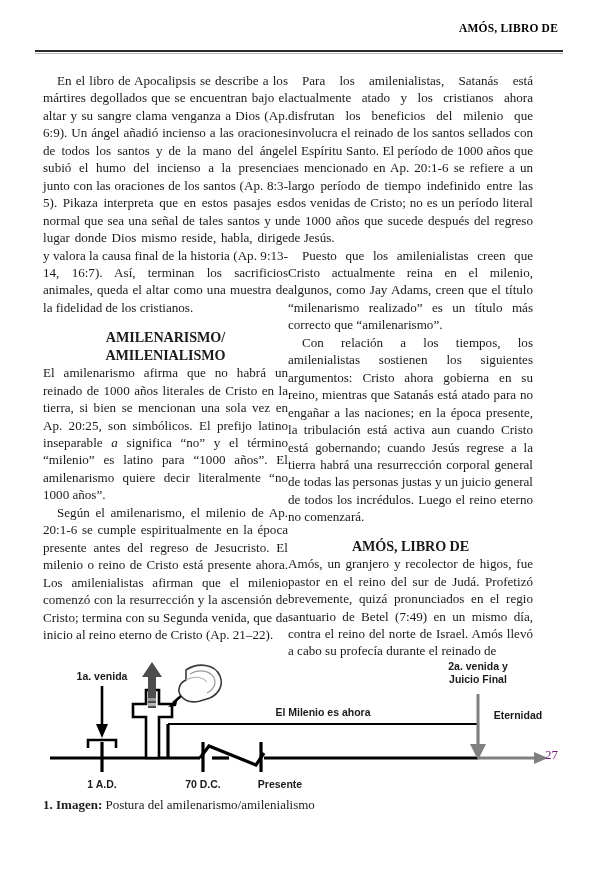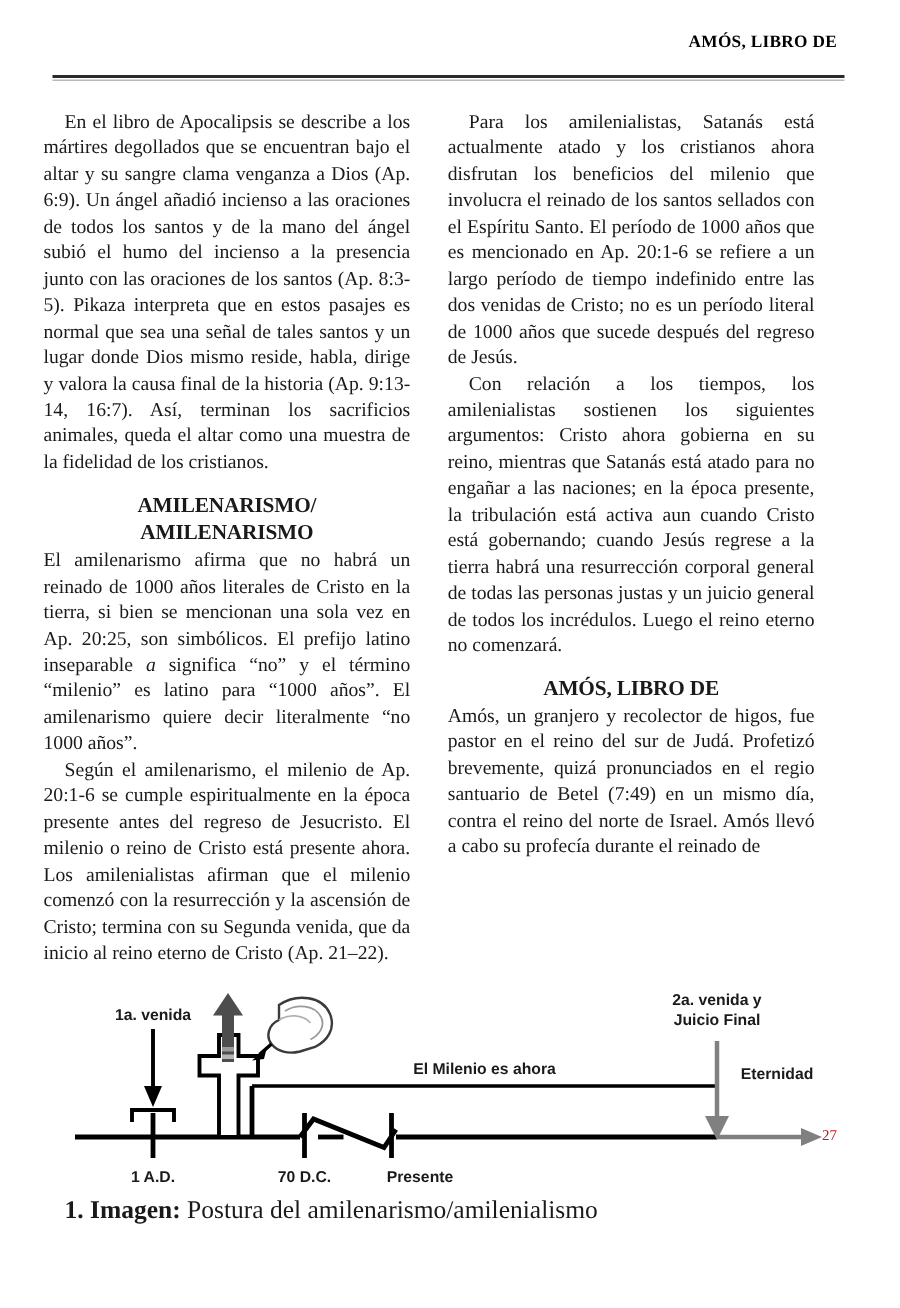--- a/index.html
+++ b/index.html
@@ -48,25 +48,24 @@
   .head-rule .rule-light {
     height: 1px;
     background: #b8b8b8;
     margin-top: 1px;
   }
 
   
   .columns {
     position: absolute;
     top: 72px;
-    left: 29px;
+    left: 43px;
     width: 514px;
     height: 590px;
     display: flex;
-    gap: 25px;
   }
   .col {
     width: 245px;
   }
   p.body {
     margin: 0;
     font-size: 13.1px;
     line-height: 17.45px;
     text-align: justify;
     text-justify: inter-word;
@@ -99,36 +98,36 @@
     height: 140px;
   }
   .figure svg {
     display: block;
   }
   .fig-caption {
     position: absolute;
     left: 43px;
     top: 797px;
     width: 515px;
-    font-size: 17px;
+    font-size: 13px;
     font-family: "Liberation Serif", serif;
     color: #1a1a1a;
   }
   .fig-caption .lead {
     font-weight: bold;
   }
 
   
   .folio {
     position: absolute;
     right: 42px;
     bottom: 33px;
-    font-size: 10px;
-    font-family: "Liberation Serif", serif;
-    color: #b91c1c;
+    font-size: 13px;
+    font-family: "Liberation Serif", serif;
+    color: #701a75;
   }
 </style>
 </head>
 <body>
 
 <div class="page">
 
   <div class="running-head">AMÓS, LIBRO DE</div>
 
   <div class="head-rule">
@@ -136,31 +135,32 @@
     <div class="rule-light"></div>
   </div>
 
   <div class="columns">
 
     <div class="col">
       <p class="body indent">En el libro de Apocalipsis se describe a los mártires degollados que se encuentran bajo el altar y su sangre clama venganza a Dios (Ap. 6:9). Un ángel añadió incienso a las oraciones de todos los santos y de la mano del ángel subió el humo del incienso a la presencia junto con las oraciones de los santos (Ap. 8:3-5). Pikaza interpreta que en estos pasajes es normal que sea una señal de tales santos y un lugar donde Dios mismo reside, habla, dirige y valora la causa final de la historia (Ap. 9:13-14, 16:7). Así, terminan los sacrificios animales, queda el altar como una muestra de la fidelidad de los cristianos.</p>
 
       <h2 class="entry">
         <span>AMILENARISMO/</span><br>
-        <span>AMILENARISMO</span>
+        <span>AMILENIALISMO</span>
       </h2>
 
       <p class="body"><span>El amilenarismo afirma que no habrá un reinado de 1000 años literales de Cristo en la tierra, si bien se mencionan una sola vez en Ap. 20:25, son simbólicos. El prefijo latino inseparable </span><span class="it">a</span><span> significa “no” y el término “milenio” es latino para “1000 años”. El amilenarismo quiere decir literalmente “no 1000 años”.</span></p>
 
       <p class="body indent">Según el amilenarismo, el milenio de Ap. 20:1-6 se cumple espiritualmente en la época presente antes del regreso de Jesucristo. El milenio o reino de Cristo está presente ahora. Los amilenialistas afirman que el milenio comenzó con la resurrección y la ascensión de Cristo; termina con su Segunda venida, que da inicio al reino eterno de Cristo (Ap. 21–22).</p>
     </div>
 
     <div class="col">
       <p class="body indent">Para los amilenialistas, Satanás está actualmente atado y los cristianos ahora disfrutan los beneficios del milenio que involucra el reinado de los santos sellados con el Espíritu Santo. El período de 1000 años que es mencionado en Ap. 20:1-6 se refiere a un largo período de tiempo indefinido entre las dos venidas de Cristo; no es un período literal de 1000 años que sucede después del regreso de Jesús.</p>
 
+      <p class="body indent">Puesto que los amilenialistas creen que Cristo actualmente reina en el milenio, algunos, como Jay Adams, creen que el título “milenarismo realizado” es un título más correcto que “amilenarismo”.</p>
 
       <p class="body indent">Con relación a los tiempos, los amilenialistas sostienen los siguientes argumentos: Cristo ahora gobierna en su reino, mientras que Satanás está atado para no engañar a las naciones; en la época presente, la tribulación está activa aun cuando Cristo está gobernando; cuando Jesús regrese a la tierra habrá una resurrección corporal general de todas las personas justas y un juicio general de todos los incrédulos. Luego el reino eterno no comenzará.</p>
 
       <h2 class="entry tight">
         <span>AMÓS, LIBRO DE</span>
       </h2>
 
       <p class="body">Amós, un granjero y recolector de higos, fue pastor en el reino del sur de Judá. Profetizó brevemente, quizá pronunciados en el regio santuario de Betel (7:49) en un mismo día, contra el reino del norte de Israel. Amós llevó a cabo su profecía durante el reinado de</p>
     </div>
   </div>

